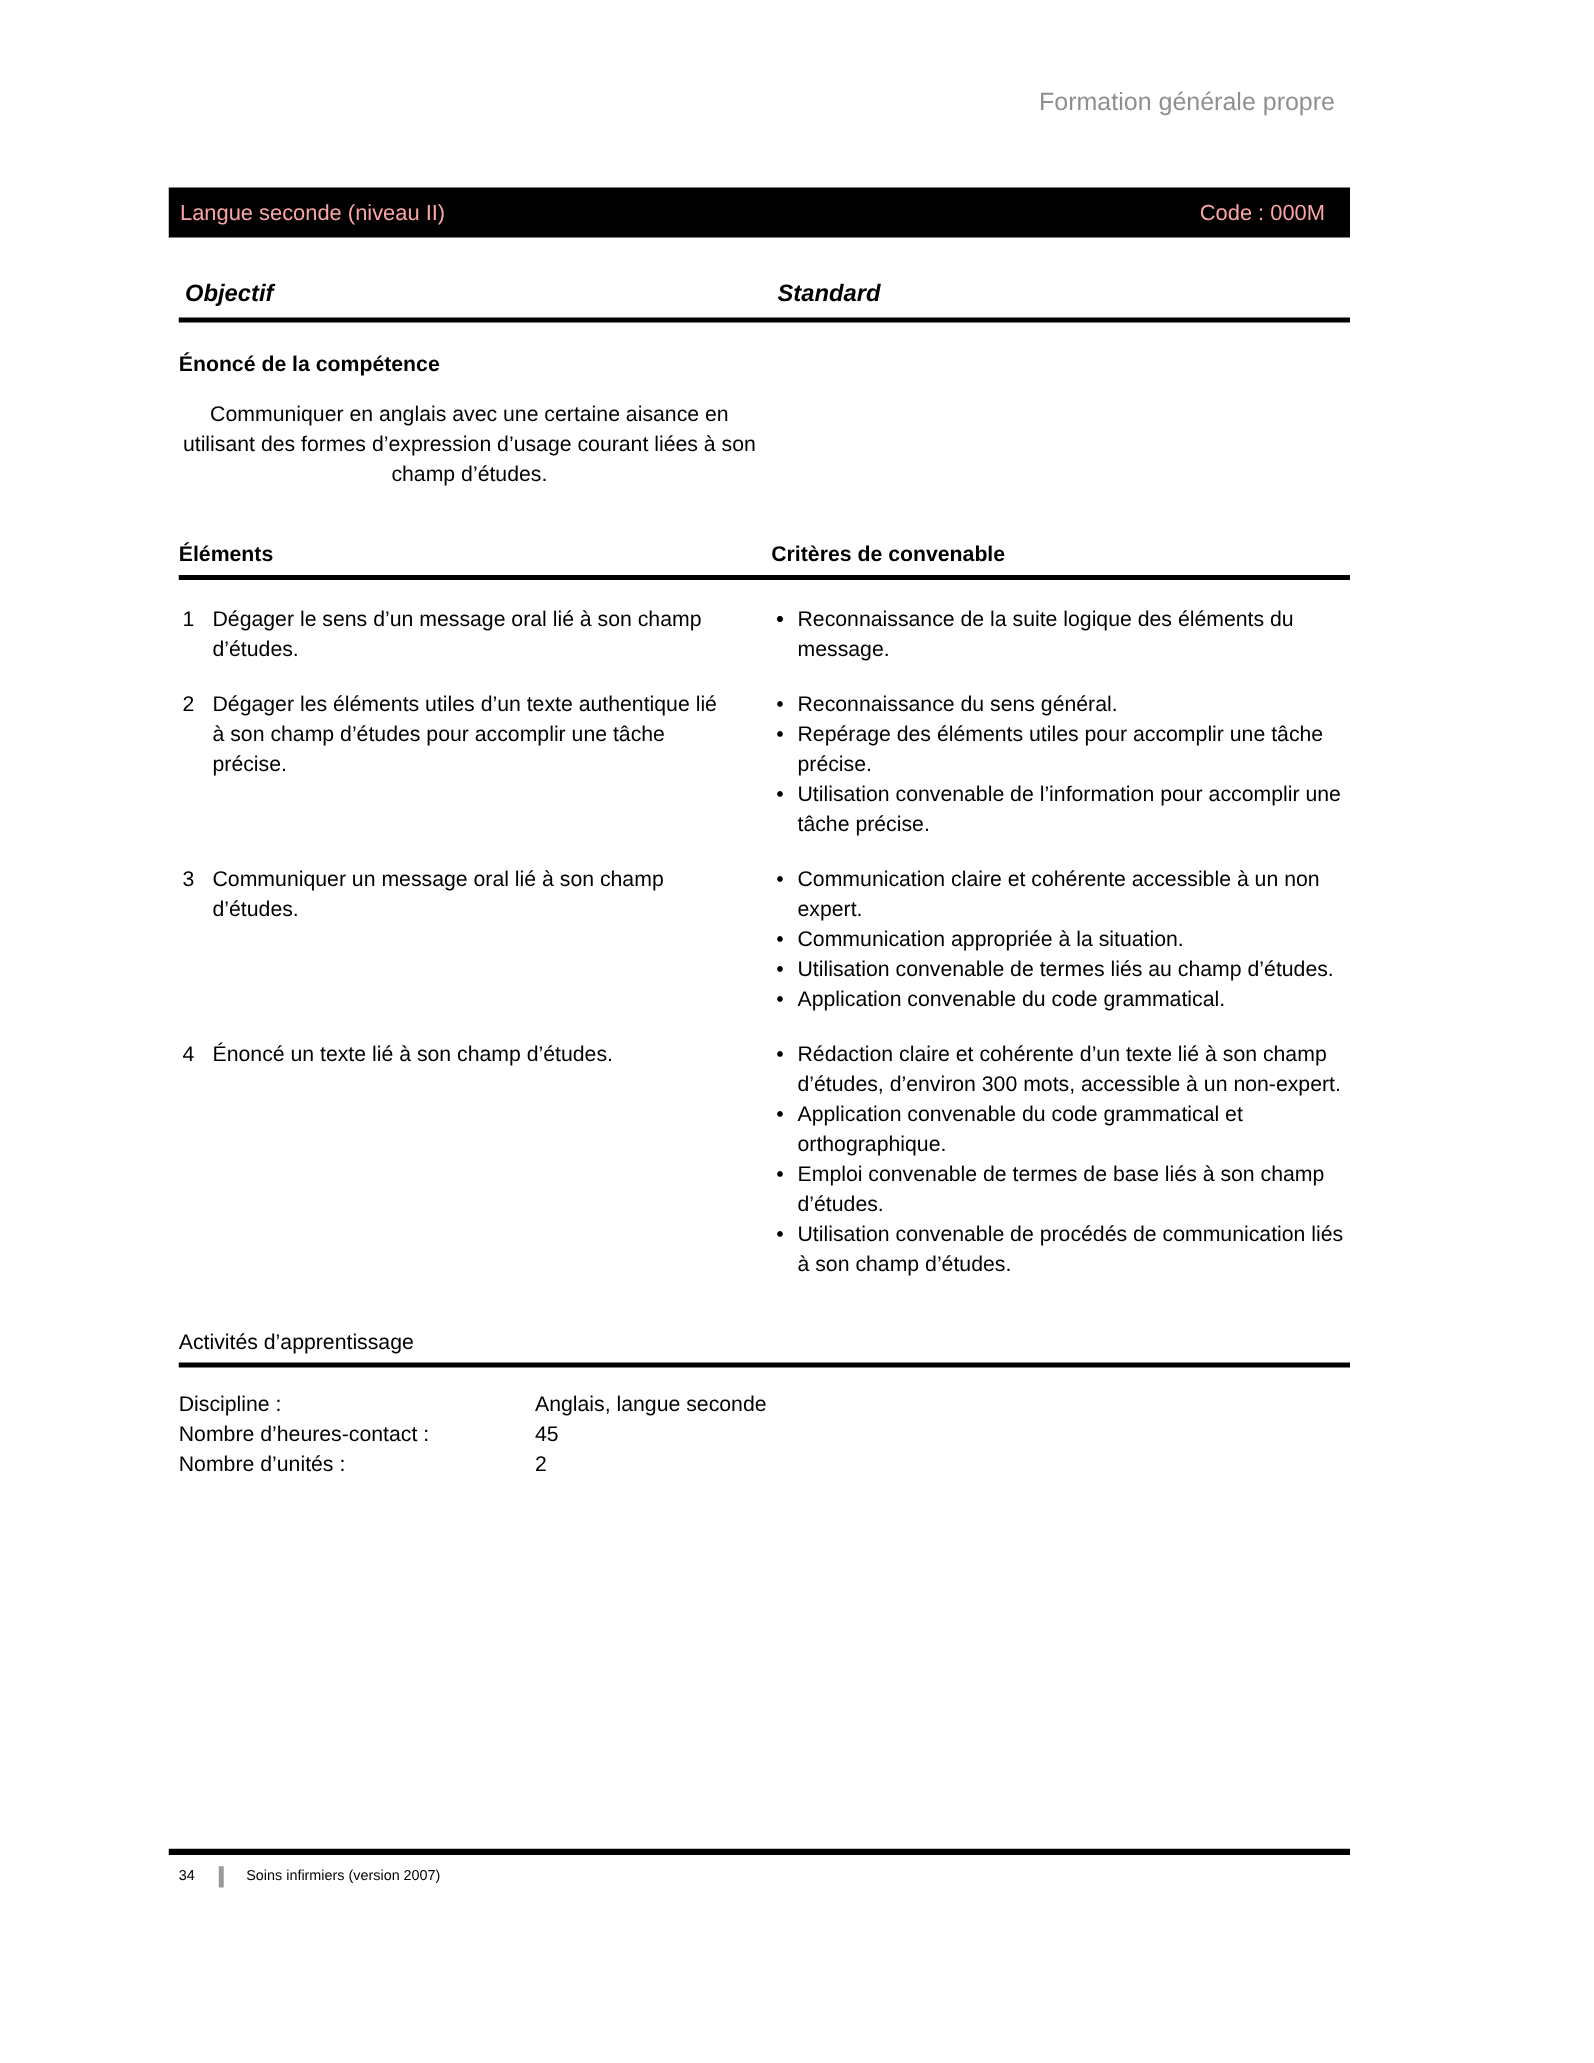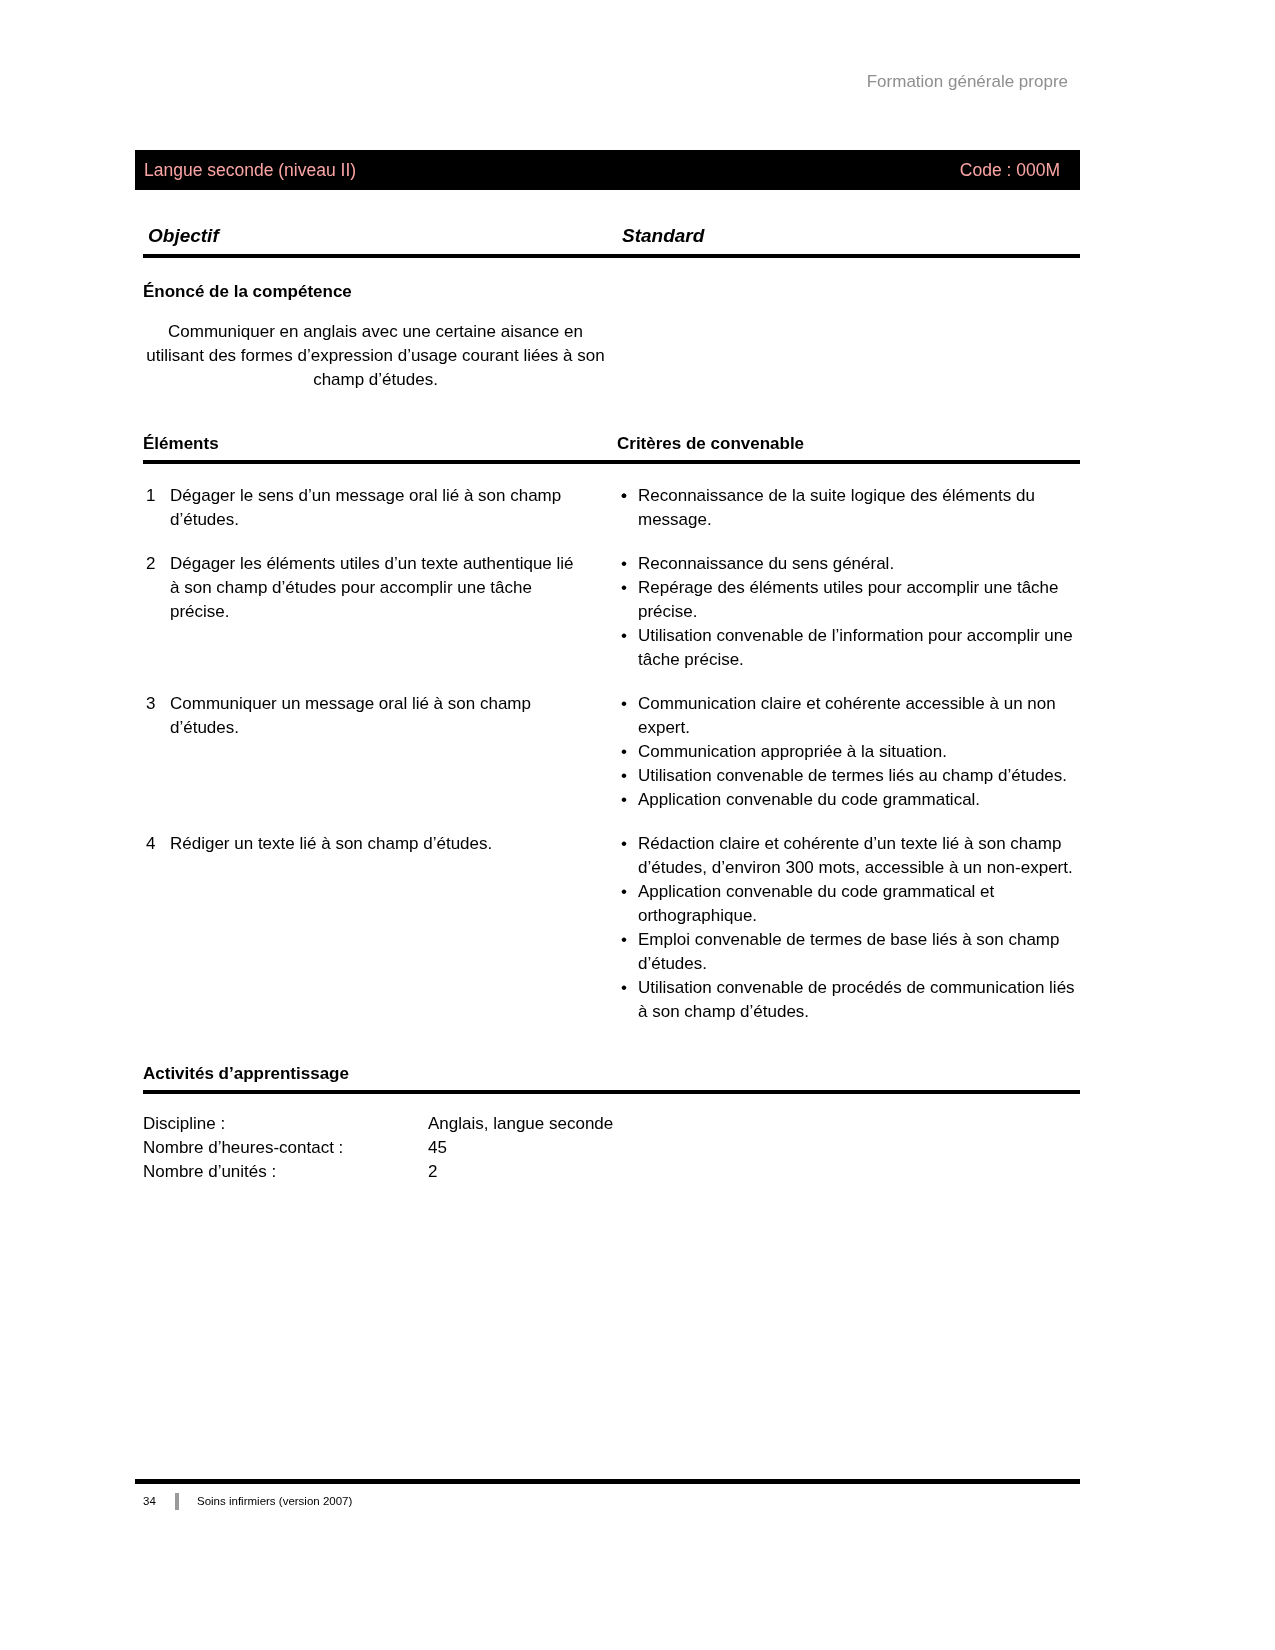--- a/index.html
+++ b/index.html
@@ -14,21 +14,21 @@
     position: relative;
     width: 1275px;
     height: 1650px;
     background: #ffffff;
     overflow: hidden;
   }
   .header-right {
     position: absolute;
     top: 70px;
     right: 207px;
-    font-size: 17px;
+    font-size: 20px;
     color: #8f8f8f;
   }
   .title-bar {
     position: absolute;
     top: 150px;
     left: 135px;
     width: 945px;
     height: 40px;
     background: #000000;
     color: #fca5a5;
@@ -97,21 +97,21 @@
     position: relative;
     padding-left: 21px;
   }
   .crit-bullet {
     position: absolute;
     left: 4px;
     top: 0;
   }
   .activities-heading {
     margin-top: 38px;
-    font-weight: bold;
+    font-weight: normal;
     margin-bottom: 4px;
   }
   .fields {
     margin-top: 18px;
   }
   .field-row {
     display: flex;
   }
   .field-label { width: 285px; flex-shrink: 0; }
   .field-value { flex: 1; }
@@ -225,21 +225,21 @@
         <div class="crit-item">
           <span class="crit-bullet">•</span>
           <span>Application convenable du code grammatical.</span>
         </div>
       </div>
     </div>
 
     <div class="el-row">
       <div class="el-left">
         <span class="el-num">4</span>
-        <span class="el-text">Rédiger un texte lié à son champ d’études.</span>
+        <span class="el-text">Énoncé un texte lié à son champ d’études.</span>
       </div>
       <div class="el-right">
         <div class="crit-item">
           <span class="crit-bullet">•</span>
           <span>Rédaction claire et cohérente d’un texte lié à son champ d’études, d’environ 300 mots, accessible à un non-expert.</span>
         </div>
         <div class="crit-item">
           <span class="crit-bullet">•</span>
           <span>Application convenable du code grammatical et orthographique.</span>
         </div>

